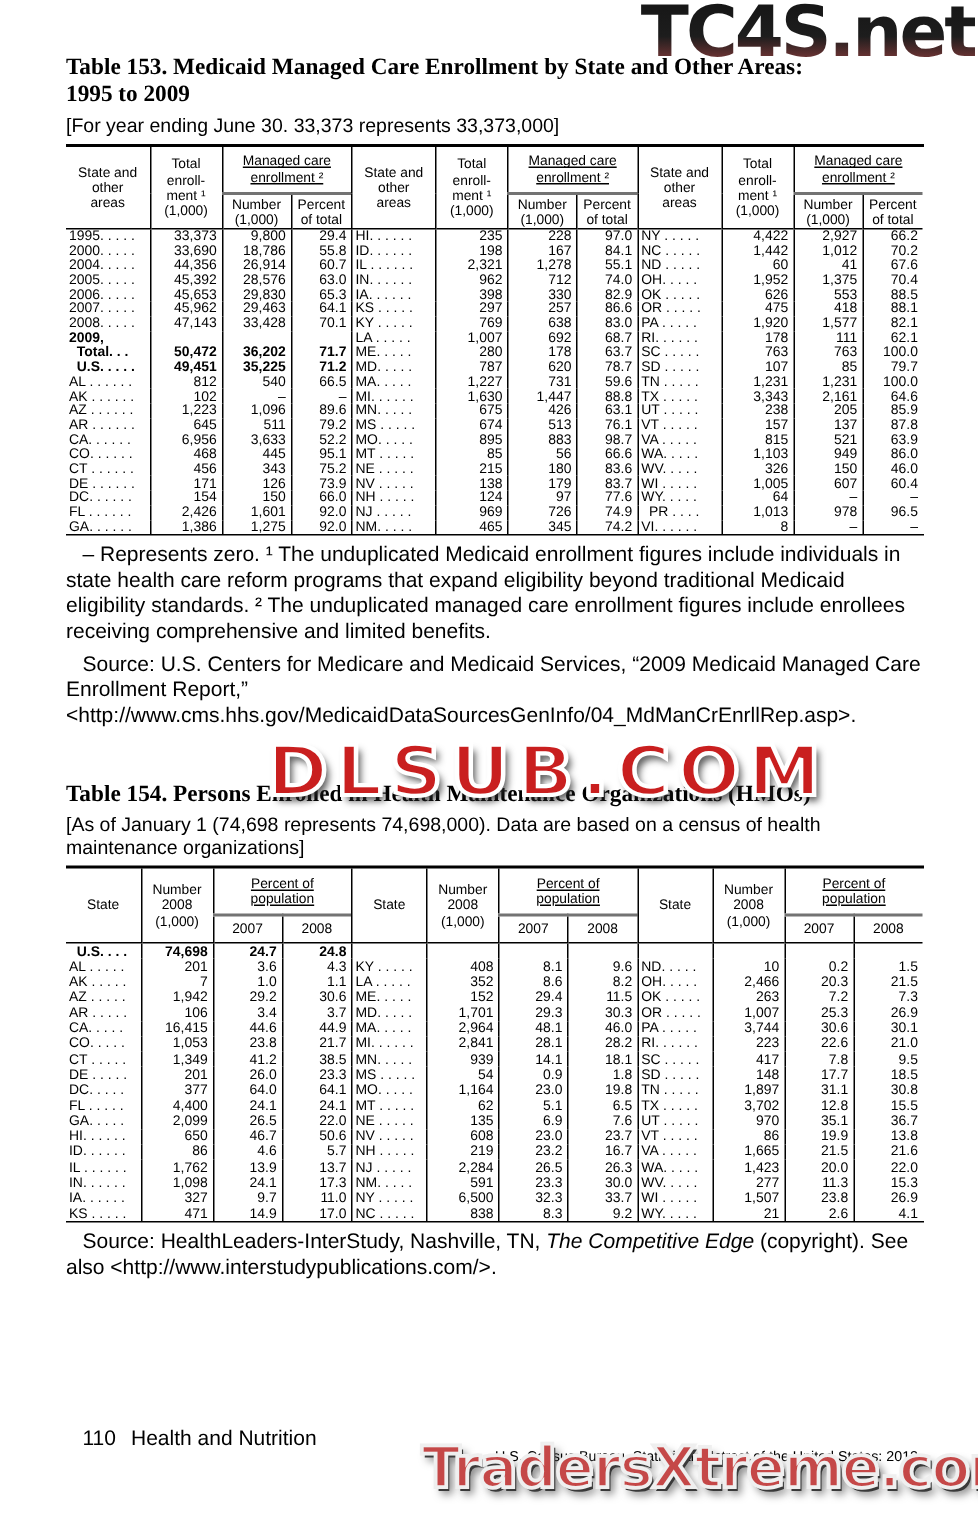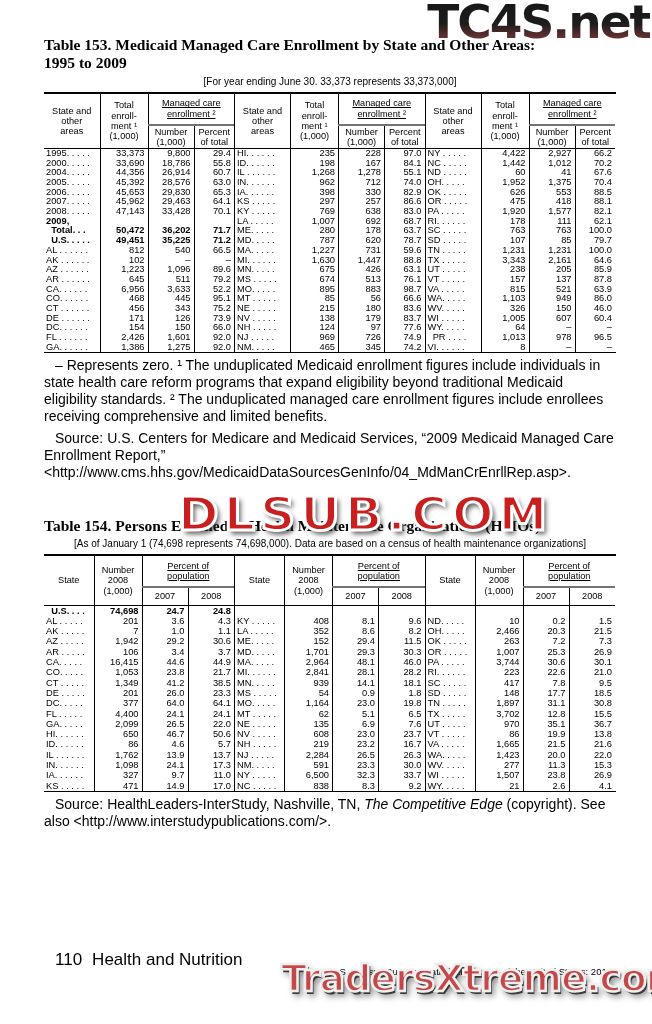--- a/index.html
+++ b/index.html
@@ -2,21 +2,21 @@
 <html><head>
 <meta charset="utf-8">
 <style>
   html,body{margin:0;padding:0;background:#888;}
   .page{position:relative;width:652px;height:1024px;background:#fff;margin:0 auto;overflow:hidden;
         font-family:"Liberation Sans",sans-serif;color:#000;}
   .content{position:absolute;left:44px;top:36px;width:572px;}
 
   .t-title{font-family:"Liberation Serif",serif;font-weight:bold;font-size:15.5px;line-height:1.18;margin:0;}
   .t-title span{display:block;}
-  .bnote{font-size:10px;margin:3px 0 5px 0;text-align:center;}
+  .bnote{font-size:13px;margin:3px 0 5px 0;}
 
   .tables{display:flex;border-top:2px solid #000;border-bottom:1.5px solid #000;}
   table.grp{border-collapse:collapse;table-layout:fixed;}
   table.grp + table.grp{border-left:1px solid #000;}
   .grp th,.grp td{border-left:1px solid #000;}
   .grp .h-state,.grp .lbl{border-left:none;}
   .grp thead{border-bottom:1.5px solid #000;}
   .grp th{font-weight:normal;font-size:9.2px;line-height:1.1;text-align:center;vertical-align:middle;
           white-space:pre-line;padding:1px 1px;}
   .h-group{border-bottom:2px solid #737373;height:28px;text-decoration:underline;}
@@ -24,21 +24,21 @@
   .grp td{font-size:9.3px;line-height:1;padding:0 3px 0 2px;vertical-align:middle;}
   .t153 td{height:9.7px;}
   .t154 td{height:10.3px;}
   .num{text-align:right;padding-right:4px;}
   .lbl{text-align:left;white-space:pre;overflow:hidden;}
   tr.b td{font-weight:bold;}
 
   .fn{margin:4px 0 0 0;font-size:14px;line-height:1.22;text-indent:11px;}
   .sec2{margin-top:36px;}
 
-  .footer-left{position:absolute;left:55px;top:950px;font-size:17px;}
+  .footer-left{position:absolute;left:55px;top:950px;font-size:14px;}
   .footer-left .gap{display:inline-block;width:10px;}
   .footer-right{position:absolute;right:40px;top:966px;font-size:9.5px;}
 
   .wm{position:absolute;z-index:9;font-family:"DejaVu Sans",sans-serif;font-weight:bold;white-space:nowrap;}
   .wm-top{top:-6px;right:2px;font-size:47px;letter-spacing:-2px;
           background:linear-gradient(180deg,#141414 0%,#1d1d1d 55%,#6e3434 82%,#8a4444 100%);
           -webkit-background-clip:text;background-clip:text;color:transparent;}
   .wm-mid{left:178px;top:486px;font-size:49px;letter-spacing:5px;color:#c91f1f;
           -webkit-text-stroke:3px #fff;transform:scaleY(.94);
           text-shadow:3px 4px 5px rgba(40,40,40,.75),0 0 2px #fff;}
@@ -249,21 +249,21 @@
               <td class="num">97.0</td>
             </tr>
             <tr>
               <td class="lbl">ID. . . . . .</td>
               <td class="num">198</td>
               <td class="num">167</td>
               <td class="num">84.1</td>
             </tr>
             <tr>
               <td class="lbl">IL . . . . . .</td>
-              <td class="num">1,268</td>
+              <td class="num">2,321</td>
               <td class="num">1,278</td>
               <td class="num">55.1</td>
             </tr>
             <tr>
               <td class="lbl">IN. . . . . .</td>
               <td class="num">962</td>
               <td class="num">712</td>
               <td class="num">74.0</td>
             </tr>
             <tr>

